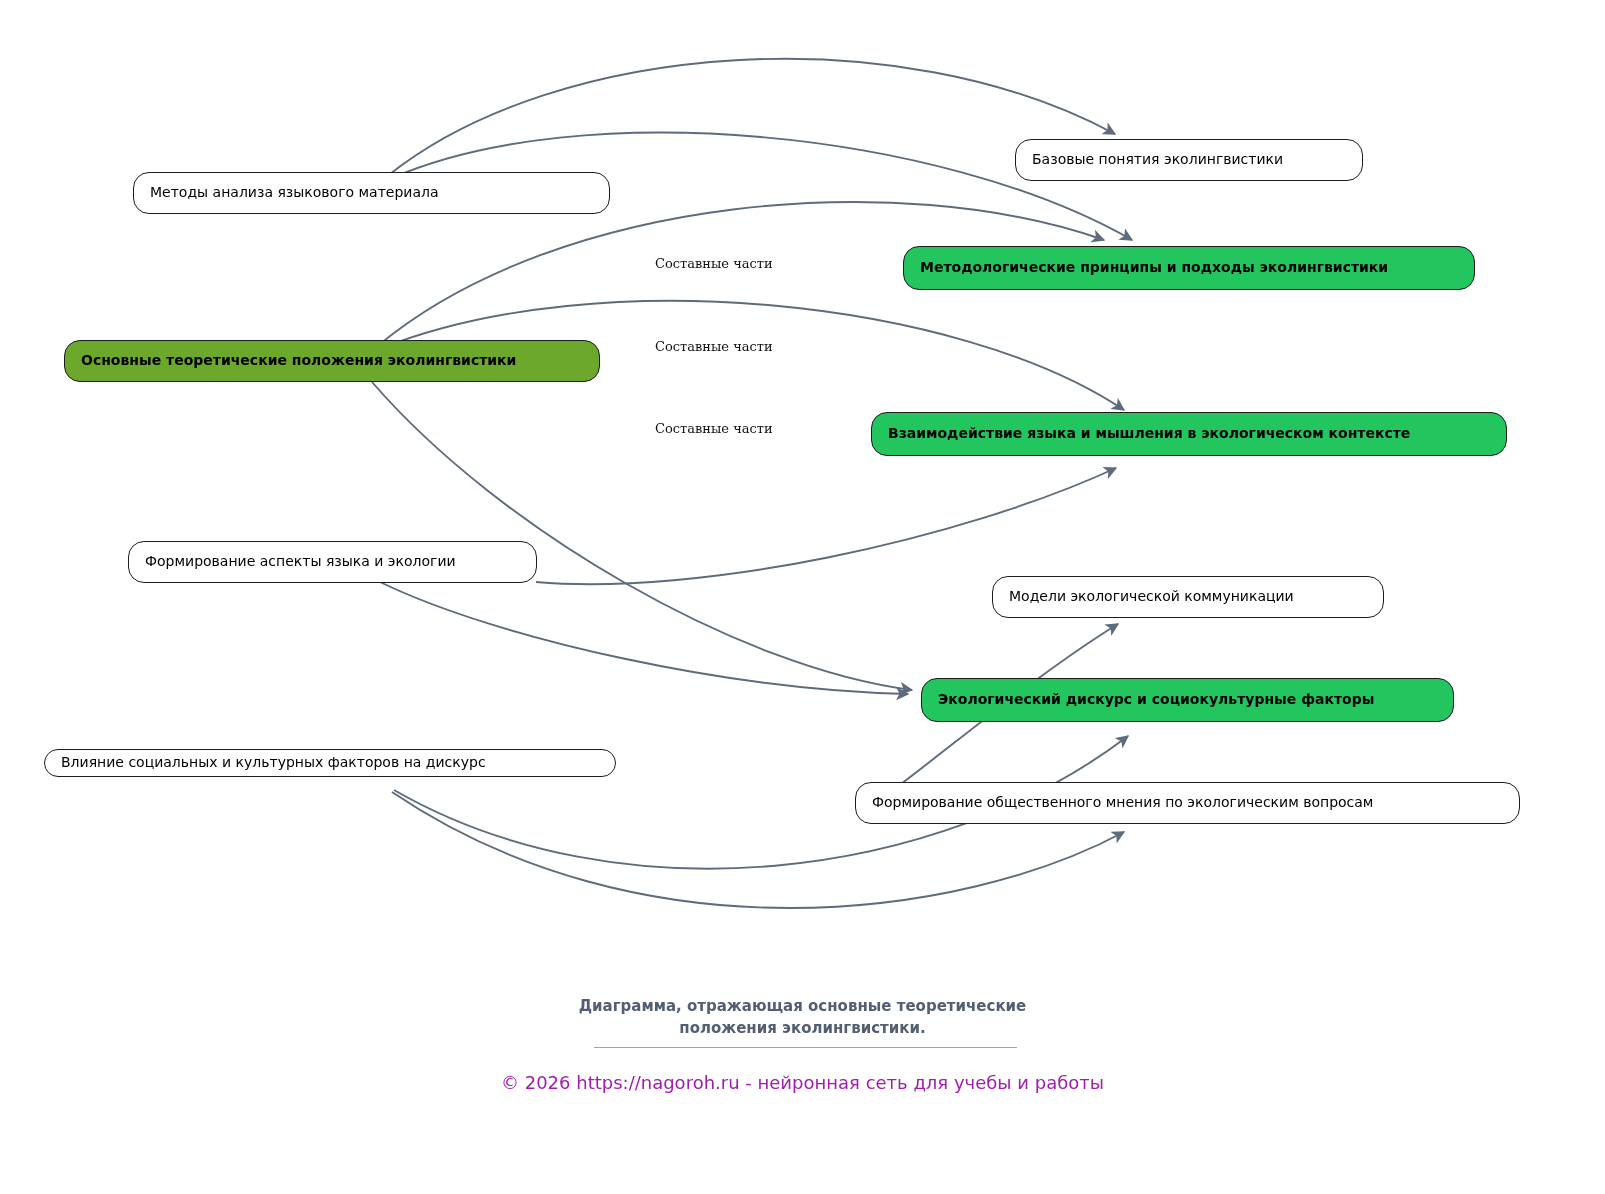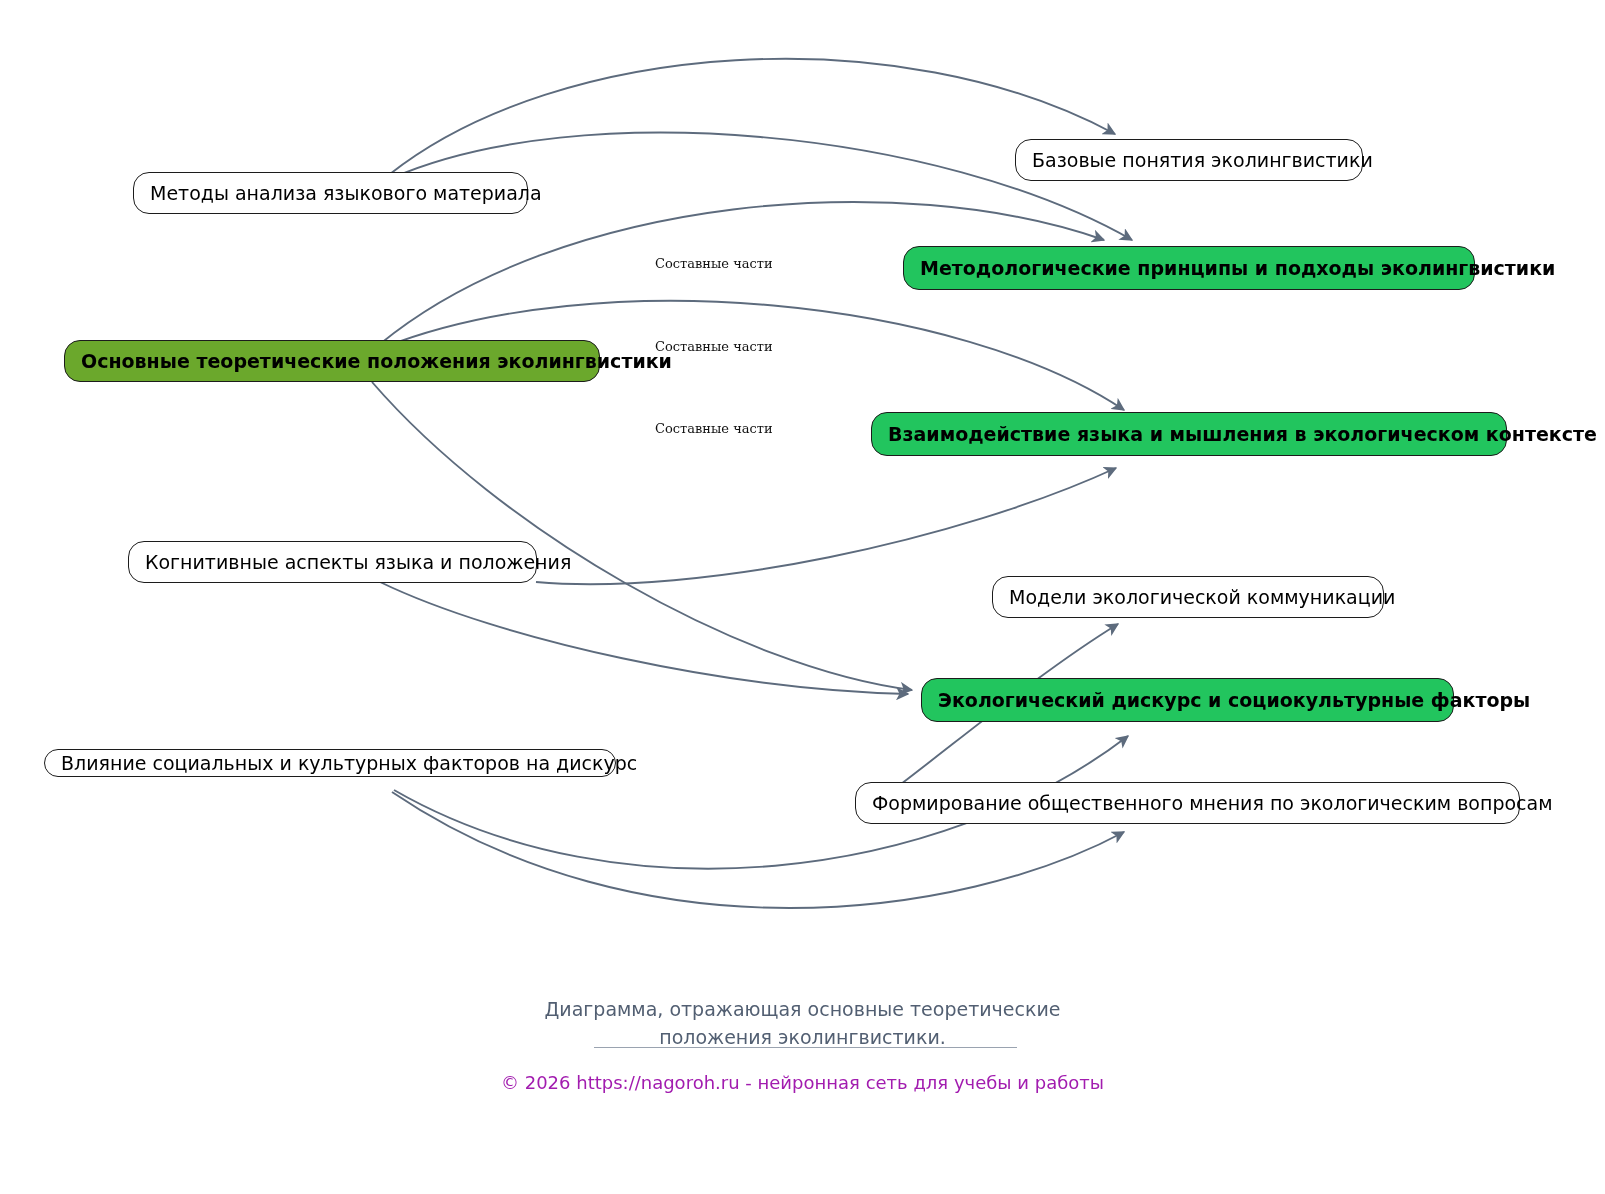--- a/index.html
+++ b/index.html
@@ -32,21 +32,21 @@
 
   .node {
     position: absolute;
     box-sizing: border-box;
     display: flex;
     align-items: center;
     border: 1.6px solid #1c1c1c;
     border-radius: 16px;
     background: #ffffff;
     color: #000000;
-    font-size: 19px;
+    font-size: 14px;
     line-height: 1.1;
     white-space: nowrap;
     padding: 0 16px;
     font-family: "DejaVu Sans", "Liberation Sans", sans-serif;
   }
   .node.green {
     background: #6BA82C;
     border-color: #1c1c1c;
     font-weight: bold;
     text-align: right;
@@ -67,22 +67,22 @@
 
   .footer {
     position: absolute;
     left: 0;
     width: 1605px;
     text-align: center;
   }
   .footer-title {
     top: 996px;
     font-family: "DejaVu Sans", "Liberation Sans", sans-serif;
-    font-size: 19px;
-    font-weight: normal;
+    font-size: 15px;
+    font-weight: bold;
     color: #525f72;
     line-height: 1.45;
   }
   .footer-rule {
     position: absolute;
     left: 594px;
     top: 1047px;
     width: 423px;
     border-top: 1px solid #9aa3b0;
   }
@@ -122,42 +122,42 @@
       <path d="M 380,582 C 500,640 730,690 908,694"></path>
 
       <path d="M 394,790 C 620,920 940,880 1128,736"></path>
 
       <path d="M 392,792 C 640,960 960,920 1124,832"></path>
 
       <path d="M 880,800 C 960,740 1040,672 1118,624"></path>
     </g>
   </svg>
 
-  <div class="node plain" style="left:133px; top:172px; width:395px; height:42px;text-align:center;">
+  <div class="node plain" style="left:133px; top:172px; width:477px; height:42px;text-align:center;">
     <span>Методы анализа языкового материала</span>
   </div>
 
   <div class="node plain" style="left:1015px; top:139px; width:348px; height:42px;">
     <span>Базовые понятия эколингвистики</span>
   </div>
 
   <div class="node green" style="left:64px; top:340px; width:536px; height:42px;">
     <span>Основные теоретические положения эколингвистики</span>
   </div>
 
   <div class="node purple" style="left:903px; top:246px; width:572px; height:44px;">
     <span>Методологические принципы и подходы эколингвистики</span>
   </div>
 
   <div class="node purple" style="left:871px; top:412px; width:636px; height:44px;">
     <span>Взаимодействие языка и мышления в экологическом контексте</span>
   </div>
 
   <div class="node plain" style="left:128px; top:541px; width:409px; height:42px;">
-    <span>Когнитивные аспекты языка и положения</span>
+    <span>Формирование аспекты языка и экологии</span>
   </div>
 
   <div class="node plain" style="left:992px; top:576px; width:392px; height:42px;">
     <span>Модели экологической коммуникации</span>
   </div>
 
   <div class="node purple" style="left:921px; top:678px; width:533px; height:44px;">
     <span>Экологический дискурс и социокультурные факторы</span>
   </div>
 

